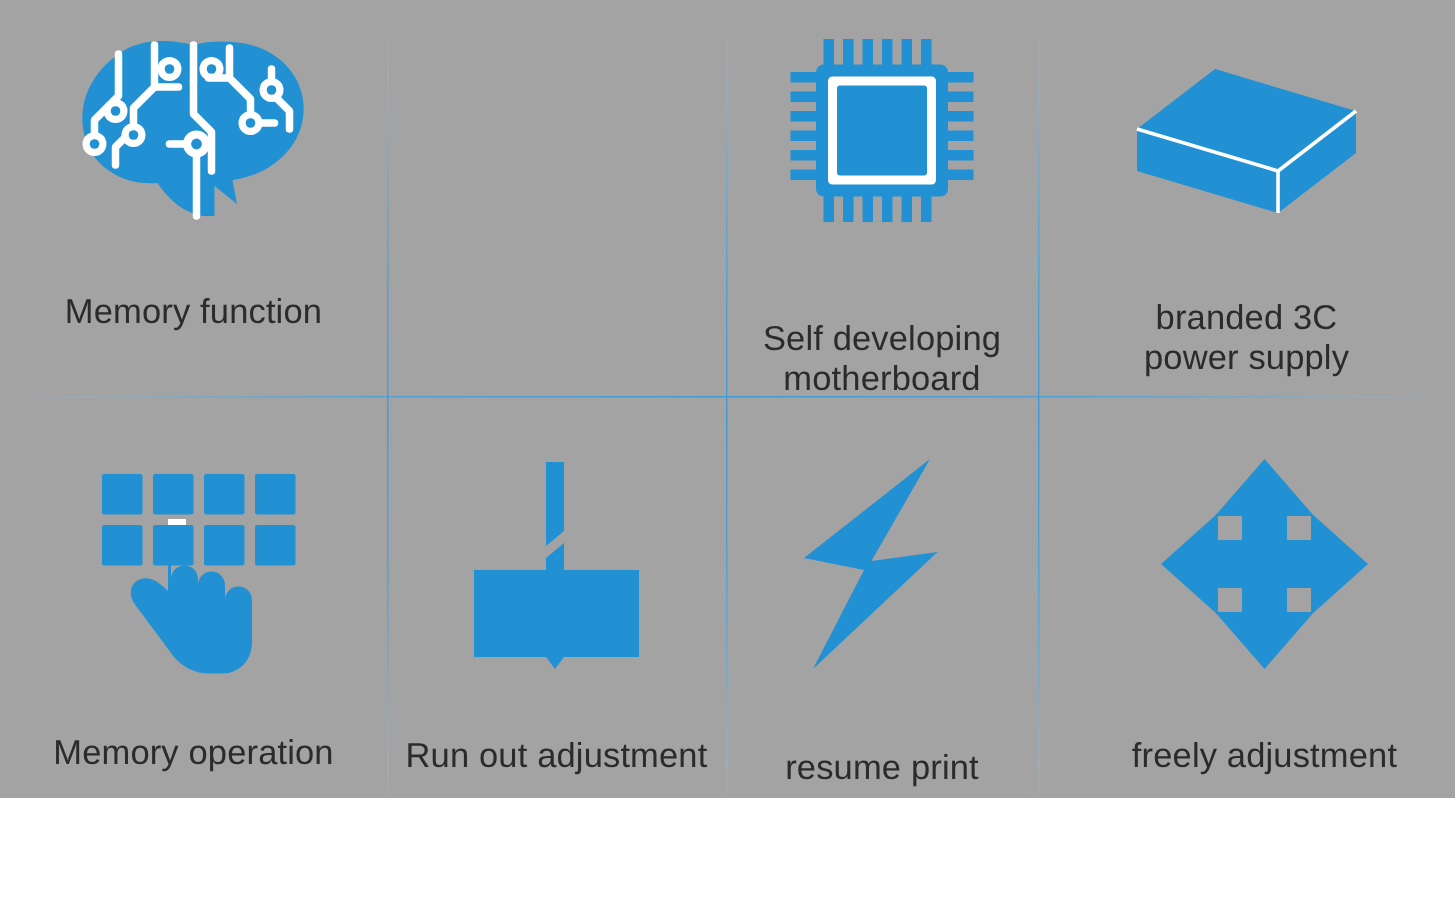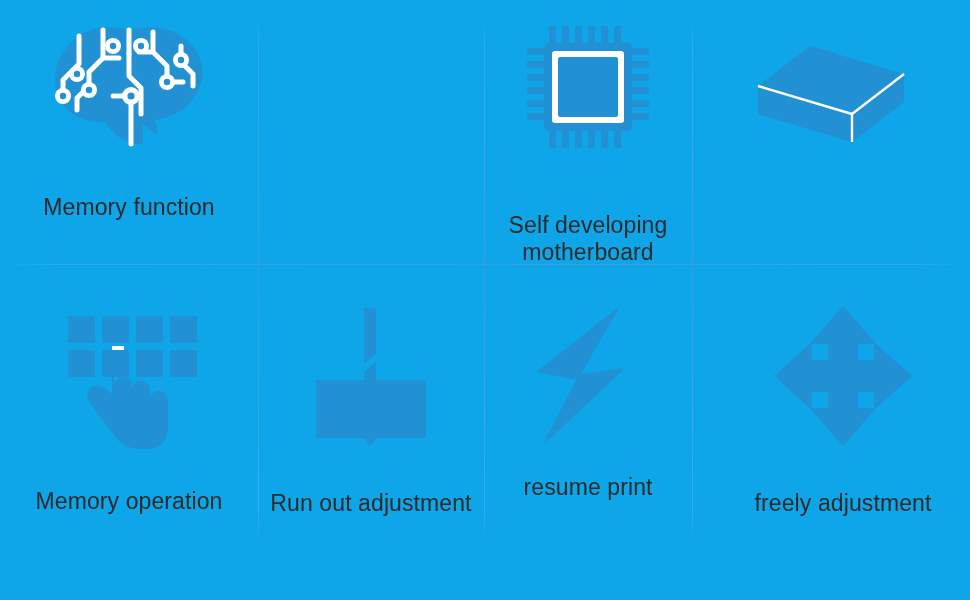--- a/index.html
+++ b/index.html
@@ -7,22 +7,22 @@
     margin: 0;
     padding: 0;
     background: #ffffff;
   }
   body {
     font-family: "Liberation Sans", sans-serif;
   }
   #stage {
     position: relative;
     width: 970px;
-    height: 600px;
-    background: #0ea5e9;
+    height: 532px;
+    background: #a3a3a3;
     overflow: hidden;
   }
 
   
   .divider-h {
     position: absolute;
     left: 0;
     width: 970px;
     height: 1px;
     background: linear-gradient(to right,
@@ -199,20 +199,22 @@
         <path fill="#2191d4" d="M10,46 L104,74 L104,102 L10,74 Z"></path>
 
         <path fill="#2191d4" d="M104,74 L156,34 L156,62 L104,102 Z"></path>
 
         <g stroke="#ffffff" stroke-width="2.4" fill="none" stroke-linejoin="round">
           <path d="M10,46 L104,74 L156,34"></path>
           <path d="M104,74 L104,102"></path>
         </g>
       </svg>
     </div>
+    <div class="cell-label" style="margin-top:48px;">branded 3C
+power supply</div>
   </div>
 
   <div class="cell row-bot" style="left:0px; top:300px; width:258px;">
     <div class="icon-box">
       <svg width="150" height="148" viewBox="0 0 150 148">
 
         <g fill="#2191d4">
           <rect x="14" y="14" width="27" height="27" rx="1.5"></rect>
           <rect x="48" y="14" width="27" height="27" rx="1.5"></rect>
           <rect x="82" y="14" width="27" height="27" rx="1.5"></rect>
@@ -273,21 +275,21 @@
         <path fill="#2191d4" d="
           M92,4
           L53,72
           L97,66
           L14,144
           L48,78
           L8,70
           Z"></path>
       </svg>
     </div>
-    <div class="cell-label" style="margin-top:24px;">resume print</div>
+    <div class="cell-label" style="margin-top:48px;">resume print</div>
   </div>
 
   <div class="cell row-bot" style="left:692px; top:300px; width:278px;margin-left:12px;">
     <div class="icon-box">
       <svg width="146" height="148" viewBox="0 0 146 148">
         <path fill="#2191d4" d="
           M73,4
           L106,42 L88,42 L88,58 L104,58 L104,40 L142,74
           L104,108 L104,90 L88,90 L88,106 L106,106 L73,144
           L40,106 L58,106 L58,90 L42,90 L42,108 L4,74

